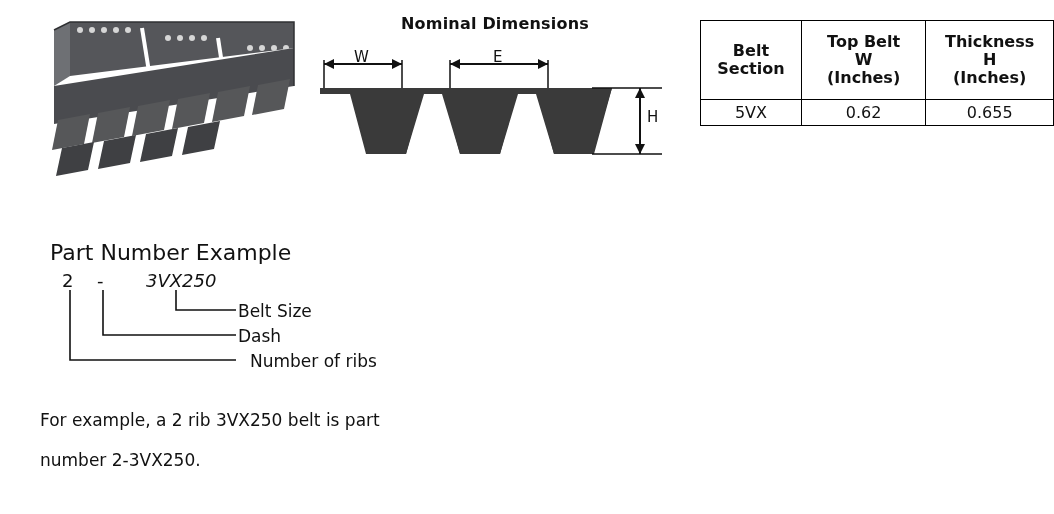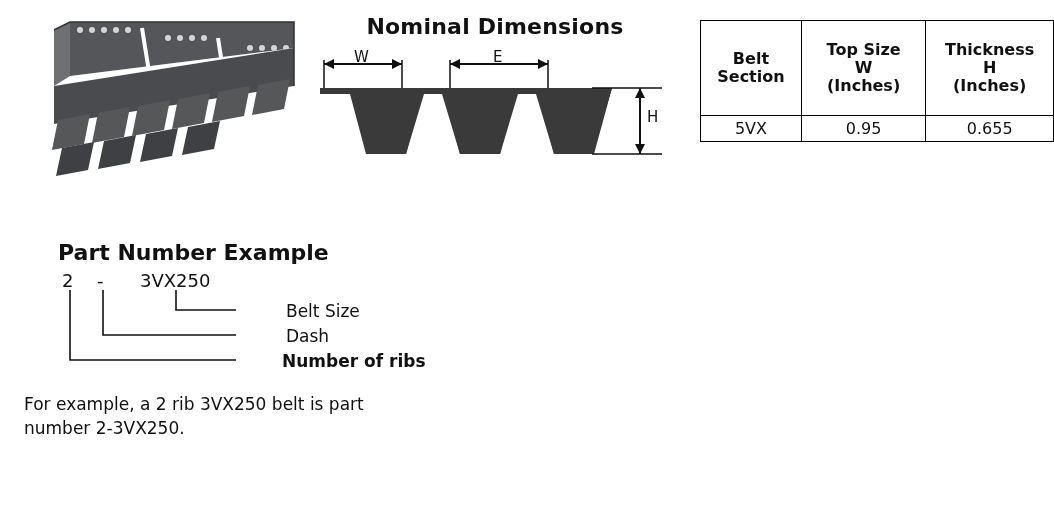--- a/index.html
+++ b/index.html
@@ -24,21 +24,21 @@
     width: 310px;
     height: 190px;
   }
 
   
   #nominal-title {
     left: 330px;
     top: 14px;
     width: 330px;
     text-align: center;
-    font-size: 22px;
+    font-size: 16px;
     font-weight: bold;
     letter-spacing: 0.2px;
   }
   #nominal-figure {
     left: 310px;
     top: 46px;
     width: 370px;
     height: 130px;
   }
   .dimlabel {
@@ -54,65 +54,63 @@
     font-size: 16px;
   }
   #belt-table th, #belt-table td {
     border: 1px solid #000000;
     text-align: center;
     vertical-align: middle;
   }
   #belt-table th {
     font-weight: bold;
     line-height: 1.12;
-    padding: 20px 8px;
+    padding: 12px 8px;
     width: 116px;
   }
   #belt-table th.col-section { width: 88px; }
   #belt-table td {
     padding: 3px 8px;
     font-weight: normal;
   }
 
   
   #part-title {
     left: 50px;
     top: 240px;
     font-size: 22px;
-    font-weight: bold;
-    margin-left: 8px;
+    font-weight: normal;
   }
   #pn-2   { left: 62px;  top: 270px; font-size: 18px; }
   #pn-dash{ left: 97px;  top: 270px; font-size: 18px; }
-  #pn-code{ left: 140px; top: 270px; font-size: 18px; }
+  #pn-code{ left: 146px; top: 270px; font-size: 18px; font-style: italic; }
 
   #leader-svg {
     left: 50px;
     top: 288px;
     width: 360px;
     height: 88px;
   }
   .leader-label {
     position: absolute;
     font-size: 17px;
     white-space: nowrap;
-    margin-left: 48px;
   }
   #lbl-belt-size { left: 238px; top: 301px; }
   #lbl-dash      { left: 238px; top: 326px; }
-  #lbl-ribs      { left: 234px; top: 351px; font-weight: bold; }
+  #lbl-ribs      { left: 250px; top: 351px; }
 
   #example-text {
     left: 24px;
     top: 392px;
     width: 440px;
     font-size: 17px;
     line-height: 1.42;
   }
-  #example-text p { margin: 0; }
+  #example-text p { margin: 16px; }
 </style>
 </head>
 <body>
 
 <svg id="belt-illustration" class="abs" viewBox="0 0 310 190">
 
   <polygon points="52,14 276,14 276,40 52,68" fill="#55565a"></polygon>
   <polygon points="36,22 52,14 52,68 36,78" fill="#6e7074"></polygon>
 
   <g fill="#d6d6d6">
@@ -200,35 +198,35 @@
 </div>
 
 <table id="belt-table" class="abs">
   <thead>
     <tr>
       <th class="col-section">
         <div>Belt</div>
         <div>Section</div>
       </th>
       <th>
-        <div>Top Size</div>
+        <div>Top Belt</div>
         <div>W</div>
         <div>(Inches)</div>
       </th>
       <th>
         <div>Thickness</div>
         <div>H</div>
         <div>(Inches)</div>
       </th>
     </tr>
   </thead>
   <tbody>
     <tr>
       <td>5VX</td>
-      <td>0.95</td>
+      <td>0.62</td>
       <td>0.655</td>
     </tr>
   </tbody>
 </table>
 
 <div id="part-title" class="abs">Part Number Example</div>
 
 <div id="pn-2" class="abs">2</div>
 <div id="pn-dash" class="abs">-</div>
 <div id="pn-code" class="abs">3VX250</div>

